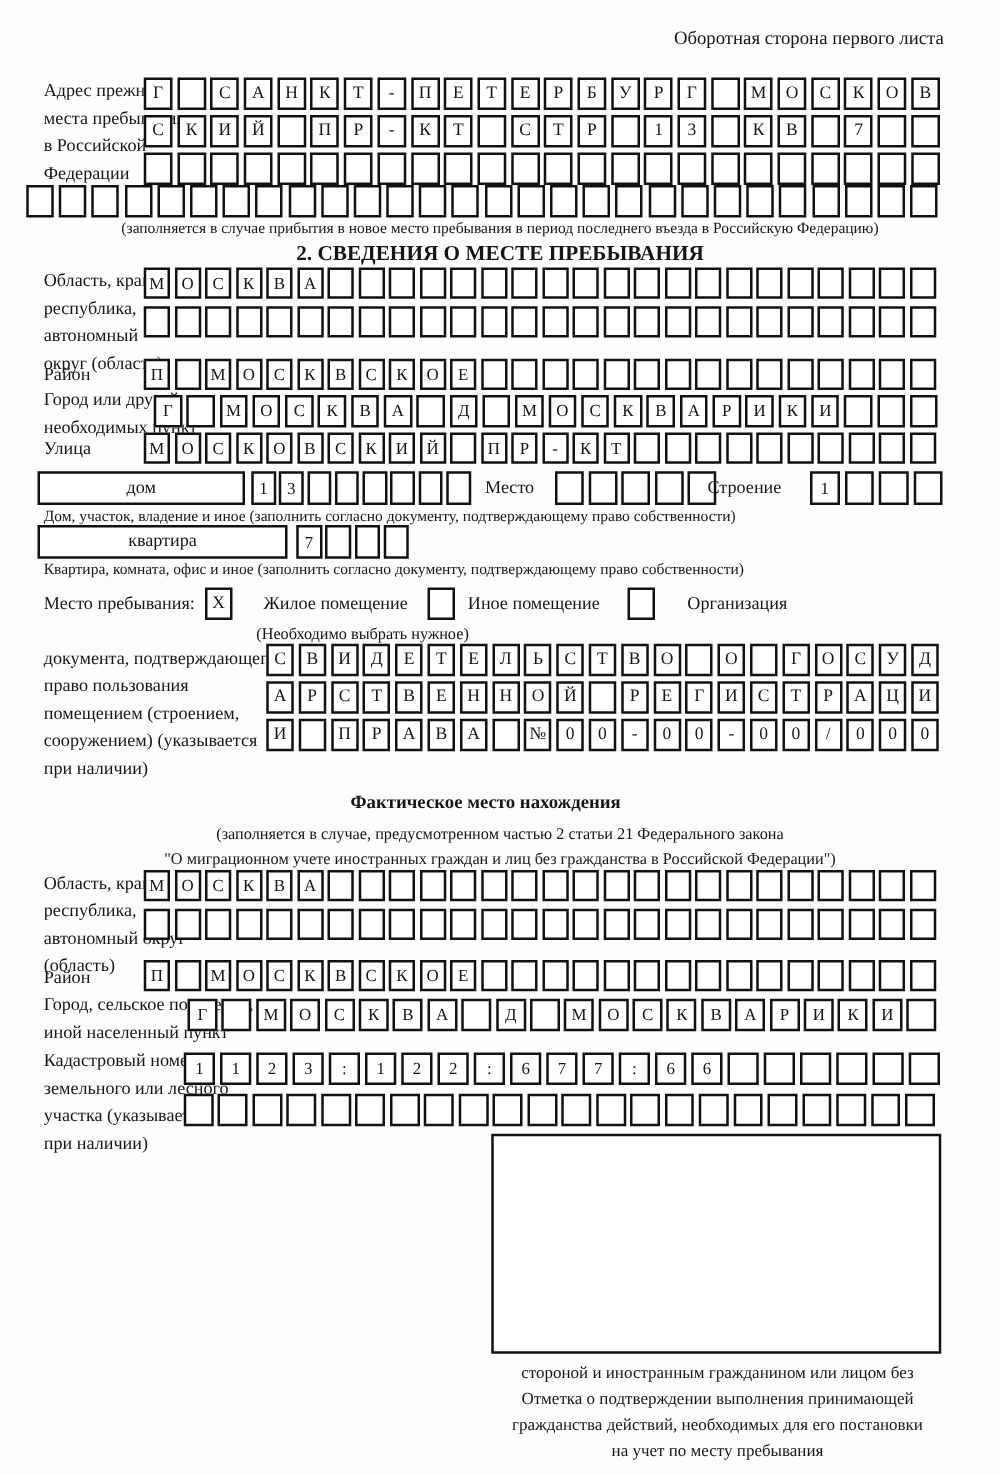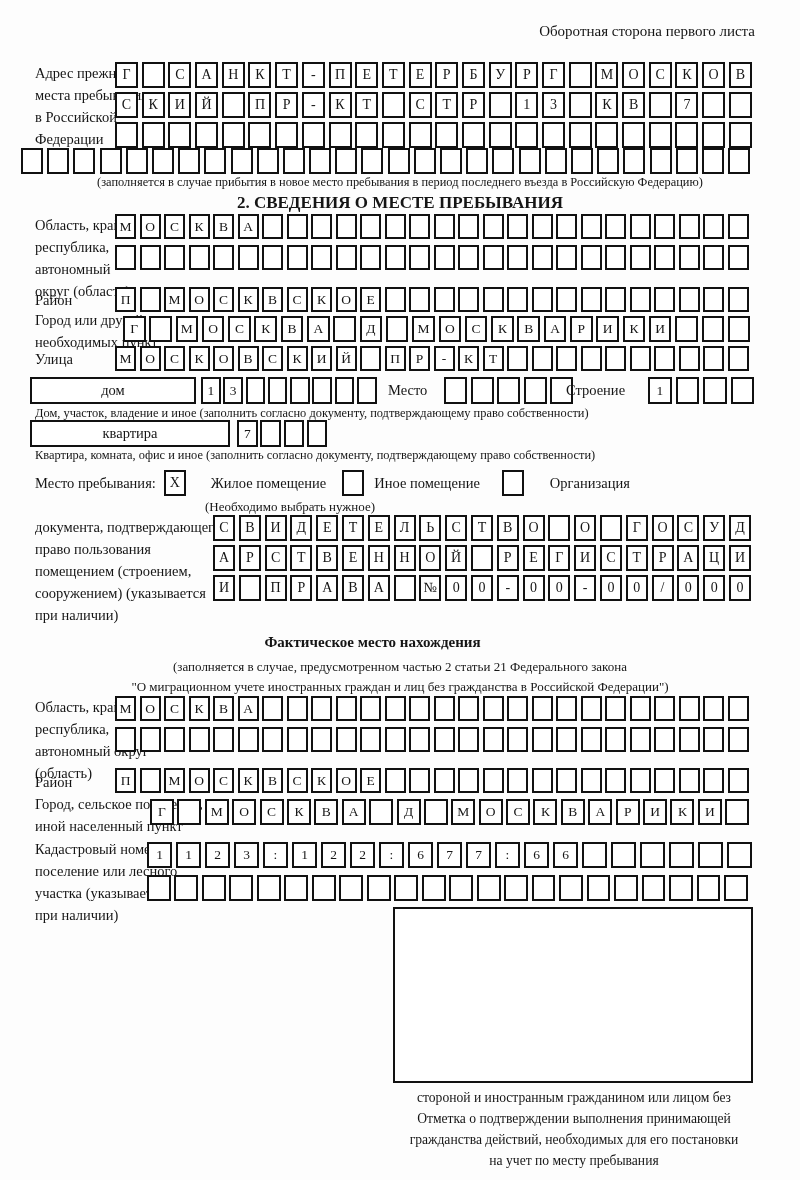--- a/index.html
+++ b/index.html
@@ -426,21 +426,21 @@
     <span class="cell">0</span>
     <span class="cell">-</span>
     <span class="cell">0</span>
     <span class="cell">0</span>
     <span class="cell">/</span>
     <span class="cell">0</span>
     <span class="cell">0</span>
     <span class="cell">0</span>
   </div>
 
-<div class="abs bold center" style="top:634px;left:0;width:745px;font-size:15px;">Фактическое место нахождения</div>
+<div class="abs bold center" style="top:634px;left:16px;width:745px;font-size:15px;">Фактическое место нахождения</div>
 <div class="abs center" style="top:659px;left:0;width:800px;font-size:13px;">(заполняется в случае, предусмотренном частью 2 статьи 21 Федерального закона</div>
 <div class="abs center" style="top:679px;left:0;width:800px;font-size:13px;">"О миграционном учете иностранных граждан и лиц без гражданства в Российской Федерации")</div>
 
 <div class="abs lbl" style="top:696px;left:35px;">
   <div>Область, край,</div>
   <div>республика,</div>
   <div>автономный округ</div>
   <div>(область)</div>
 </div>
 <div class="cellrow" style="top:696px;left:115px;--cw:21px;--ch:25px;--cg:3.5px;--cf:13.5px;">
@@ -554,21 +554,21 @@
     <span class="cell">А</span>
     <span class="cell">Р</span>
     <span class="cell">И</span>
     <span class="cell">К</span>
     <span class="cell">И</span>
     <span class="cell"></span>
   </div>
 
 <div class="abs lbl" style="top:838px;left:35px;">
   <div>Кадастровый номер</div>
-  <div>поселение или лесного</div>
+  <div>земельного или лесного</div>
   <div>участка (указывается</div>
   <div>при наличии)</div>
 </div>
 <div class="cellrow" style="top:842px;left:147px;--cw:25px;--ch:26px;--cg:4px;--cf:13.5px;">
     <span class="cell">1</span>
     <span class="cell">1</span>
     <span class="cell">2</span>
     <span class="cell">3</span>
     <span class="cell">:</span>
     <span class="cell">1</span>

